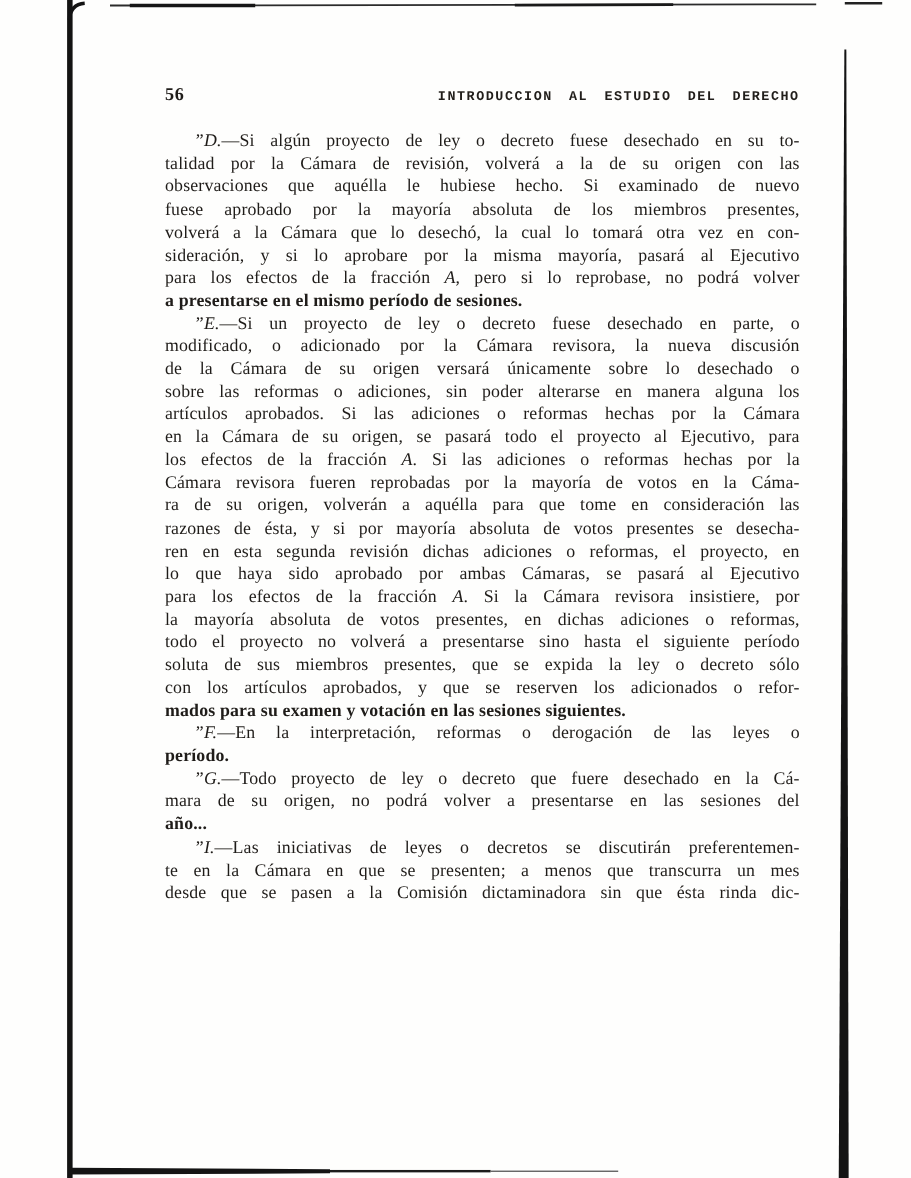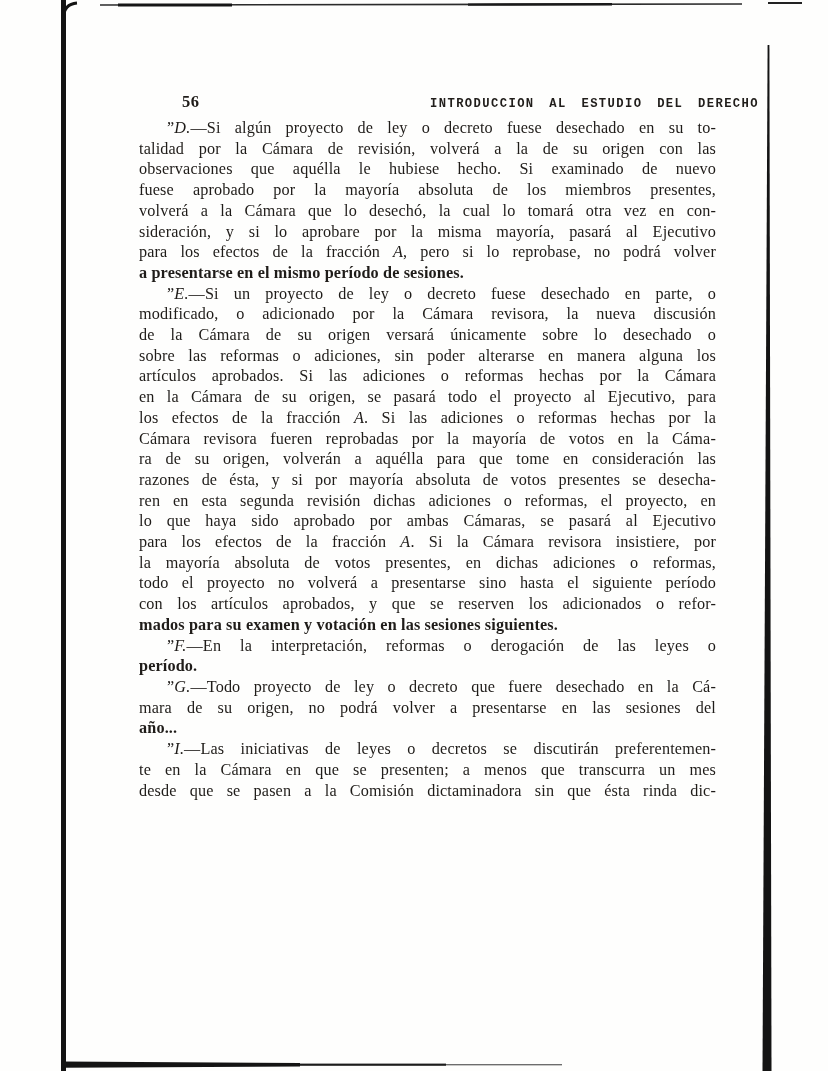--- a/index.html
+++ b/index.html
@@ -18,43 +18,42 @@
   }
   .scan-artifacts {
     position: absolute;
     top: 0; left: 0;
     width: 828px; height: 1071px;
     pointer-events: none;
   }
   .page-header {
     position: absolute;
     left: 150px;
-    top: 92px;
+    top: 76px;
     width: 577px;
     display: flex;
     justify-content: space-between;
     align-items: baseline;
-    margin-left: 32px;
   }
   .page-number {
     font-weight: 700;
     font-size: 16.5px;
     letter-spacing: 0.5px;
   }
   .running-title {
     font-weight: 700;
     font-size: 12.2px;
     letter-spacing: 1.4px;
     word-spacing: 6px;
     color: #211e1b;
     font-family: Liberation Mono, monospace;
   }
   .text-block {
     position: absolute;
-    left: 139px;
+    left: 150px;
     top: 118px;
     width: 577px;
   }
   .paragraph { margin: 0; }
   .paragraph + .paragraph { }
   .line {
     font-size: 16.2px;
     line-height: 20.7px;
     letter-spacing: 0.15px;
     text-align: justify;
@@ -112,20 +111,21 @@
         <div class="line">en la Cámara de su origen, se pasará todo el proyecto al Ejecutivo, para</div>
         <div class="line">los efectos de la fracción <i>A</i>. Si las adiciones o reformas hechas por la</div>
         <div class="line">Cámara revisora fueren reprobadas por la mayoría de votos en la Cáma-</div>
         <div class="line">ra de su origen, volverán a aquélla para que tome en consideración las</div>
         <div class="line">razones de ésta, y si por mayoría absoluta de votos presentes se desecha-</div>
         <div class="line">ren en esta segunda revisión dichas adiciones o reformas, el proyecto, en</div>
         <div class="line">lo que haya sido aprobado por ambas Cámaras, se pasará al Ejecutivo</div>
         <div class="line">para los efectos de la fracción <i>A</i>. Si la Cámara revisora insistiere, por</div>
         <div class="line">la mayoría absoluta de votos presentes, en dichas adiciones o reformas,</div>
         <div class="line">todo el proyecto no volverá a presentarse sino hasta el siguiente período</div>
+        <div class="line">soluta de sus miembros presentes, que se expida la ley o decreto sólo</div>
         <div class="line">con los artículos aprobados, y que se reserven los adicionados o refor-</div>
         <div class="line no-stretch">mados para su examen y votación en las sesiones siguientes.</div>
       </div>
       <div class="paragraph">
         <div class="line first">”<i>F.</i>—En la interpretación, reformas o derogación de las leyes o</div>
         <div class="line no-stretch">período.</div>
       </div>
       <div class="paragraph">
         <div class="line first">”<i>G.</i>—Todo proyecto de ley o decreto que fuere desechado en la Cá-</div>
         <div class="line">mara de su origen, no podrá volver a presentarse en las sesiones del</div>

